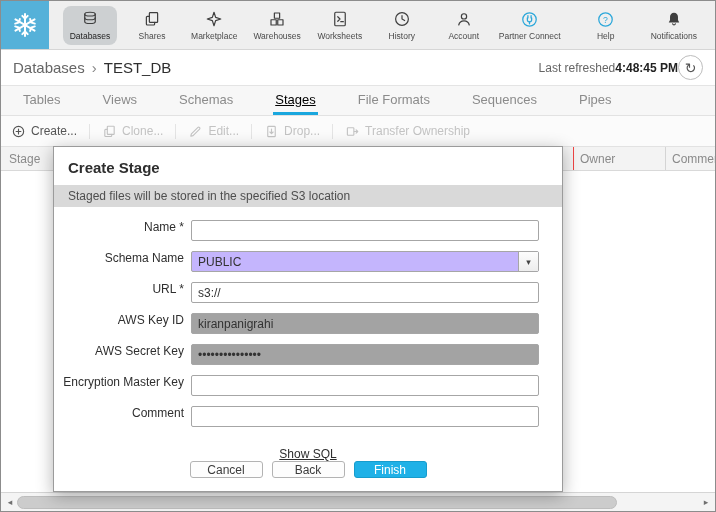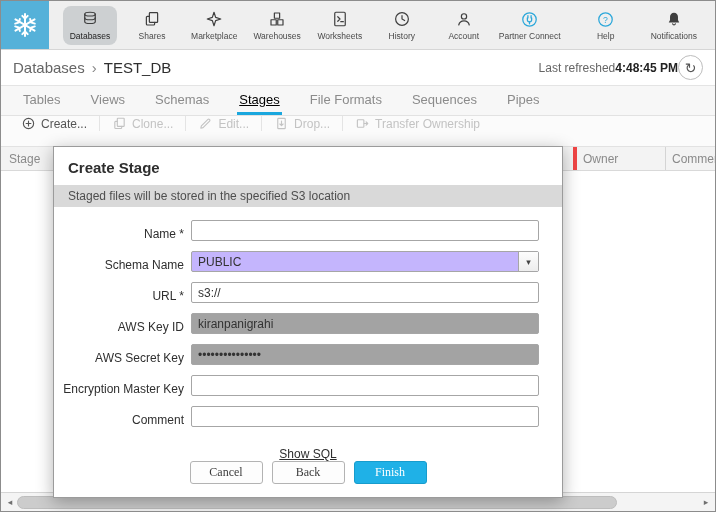--- a/index.html
+++ b/index.html
@@ -23,71 +23,71 @@
   .breadcrumb {font-size:15px; color:#666; display:flex; align-items:center;}
   .breadcrumb .sep {margin:0 7px; color:#888;}
   .breadcrumb .current {color:#2e2e2e;}
   .refresh-area {display:flex; align-items:center; gap:0; font-size:12px; color:#666;}
   .refresh-time {color:#222; font-weight:bold;}
   .refresh-btn {width:25px; height:25px; border-radius:50%; border:1px solid #bdbdbd; background:#fff; color:#555;
                 font-size:14px; display:flex; align-items:center; justify-content:center; cursor:pointer; padding:0; font-family:inherit;}
 
   
   .tabs-row {height:29px; background:#f7f7f7; border-bottom:1px solid #e2e2e2; display:flex; align-items:stretch;
-             padding-left:20px; gap:26px; flex:0 0 auto;}
+             padding-left:20px; gap:38px; flex:0 0 auto;}
   .tab {font-size:13px; color:#8b8b8b; display:flex; align-items:center; border-bottom:3px solid transparent;
         padding:0 2px; cursor:pointer; box-sizing:border-box;}
   .tab.active {color:#000000; border-bottom-color:#1aa7de;text-decoration:underline;}
 
   
-  .toolbar {height:30px; background:#fbfbfb; border-bottom:1px solid #e2e2e2; display:flex; align-items:flex-start;
-            padding-left:20px; gap:12px; flex:0 0 auto;}
+  .toolbar {height:30px; background:#fbfbfb; border-bottom:1px solid #e2e2e2; display:flex; align-items:center;
+            padding-left:10px; gap:12px; flex:0 0 auto;}
   .tool-btn {display:flex; align-items:center; gap:5px; font-size:12px; color:#555; cursor:pointer; white-space:nowrap;}
   .tool-btn.disabled {color:#c3c3c3;}
   .tool-sep {width:1px; height:15px; background:#e4e4e4;}
 
   
   .table-header {height:23px; background:#f3f3f3; border-bottom:1px solid #d9d9d9; display:flex; align-items:center;
                  font-size:12px; color:#8a8a8a; flex:0 0 auto;}
   .th-stage {flex:1; padding-left:8px;}
-  .th-owner {width:92px; border-left:4px solid #ef4444; padding-left:6px; box-sizing:border-box; height:100%; display:flex; align-items:center;}
+  .th-owner {width:92px; border-left:1px solid #ef4444; padding-left:6px; box-sizing:border-box; height:100%; display:flex; align-items:center;}
   .th-comment {width:50px; border-left:1px solid #d4d4d4; padding-left:6px; box-sizing:border-box; height:100%;
                display:flex; align-items:center; white-space:nowrap; overflow:hidden;}
 
   .content {flex:1; background:#fff;}
 
   
   .hscroll {height:18px; border-top:1px solid #d5d5d5; background:#f4f4f4; display:flex; align-items:center;
             flex:0 0 auto; padding:0 2px;}
   .scroll-arrow {width:14px; text-align:center; font-size:9px; color:#707070; cursor:pointer; flex:0 0 auto;}
   .scroll-track {flex:1; height:13px; position:relative;}
   .scroll-thumb {position:absolute; left:0; top:0; height:13px; width:88%; background:#cccccc; border:1px solid #bdbdbd;
                  border-radius:7px; box-sizing:border-box; cursor:pointer;}
 
   
   .modal {position:absolute; left:52px; top:145px; width:508px; background:#fff; border:1px solid #9b9b9b;
           box-shadow:0 4px 16px rgba(0,0,0,0.3); z-index:20; display:flex; flex-direction:column;}
   .modal-title {font-size:15px; font-weight:bold; color:#2e2e2e; padding:12px 14px 9px;}
   .modal-subtitle {background:#d9d9d9; color:#4e4e4e; font-size:12px; padding:4px 14px;}
   .modal-form {padding:13px 0 2px;}
-  .form-row {display:flex; align-items:flex-end; margin-bottom:10px;}
+  .form-row {display:flex; align-items:flex-start; margin-bottom:10px;}
   .f-label {width:130px; text-align:right; font-size:12px; color:#2f2f2f; margin-right:7px; flex:0 0 auto;}
   .f-input {width:348px; height:21px; border:1px solid #a6a6a6; border-radius:2px; font-size:12px; font-family:inherit;
             padding:0 6px; box-sizing:border-box; color:#333; background:#fff;}
   .f-input.filled {background:#a3a3a3;}
   .f-select {width:348px; height:21px; border:1px solid #a6a6a6; border-radius:2px; box-sizing:border-box;
              display:flex; align-items:center; background:#c4b5fd; cursor:pointer;}
   .f-select-value {flex:1; font-size:12px; color:#333; padding-left:6px;}
   .f-select-arrow {width:19px; height:100%; border-left:1px solid #a6a6a6; display:flex; align-items:center;
                    justify-content:center; font-size:9px; color:#444; background:linear-gradient(#fdfdfd,#ededed);}
   .modal-footer {display:flex; align-items:center; justify-content:space-between; padding:8px 14px 13px;flex-direction:column;}
   .show-sql {font-size:12px; color:#2e2e2e; text-decoration:underline; cursor:pointer;}
   .btn-group {display:flex; gap:9px;}
-  .btn {min-width:73px; height:23px; border:1px solid #b3b3b3; background:#fdfdfd; border-radius:3px; font-size:12px;
-        color:#3c3c3c; font-family:Liberation Serif, serif; cursor:pointer;}
+  .btn {min-width:73px; height:17px; border:1px solid #b3b3b3; background:#fdfdfd; border-radius:3px; font-size:12px;
+        color:#3c3c3c; font-family:Liberation Sans, sans-serif; cursor:pointer;}
   .btn-primary {background:#1fb1e7; border-color:#179ccc; color:#fff;}
 
   svg {display:block;}
 </style>
 </head>
 <body>
 
 <div class="page">
 
   <header class="topnav">

